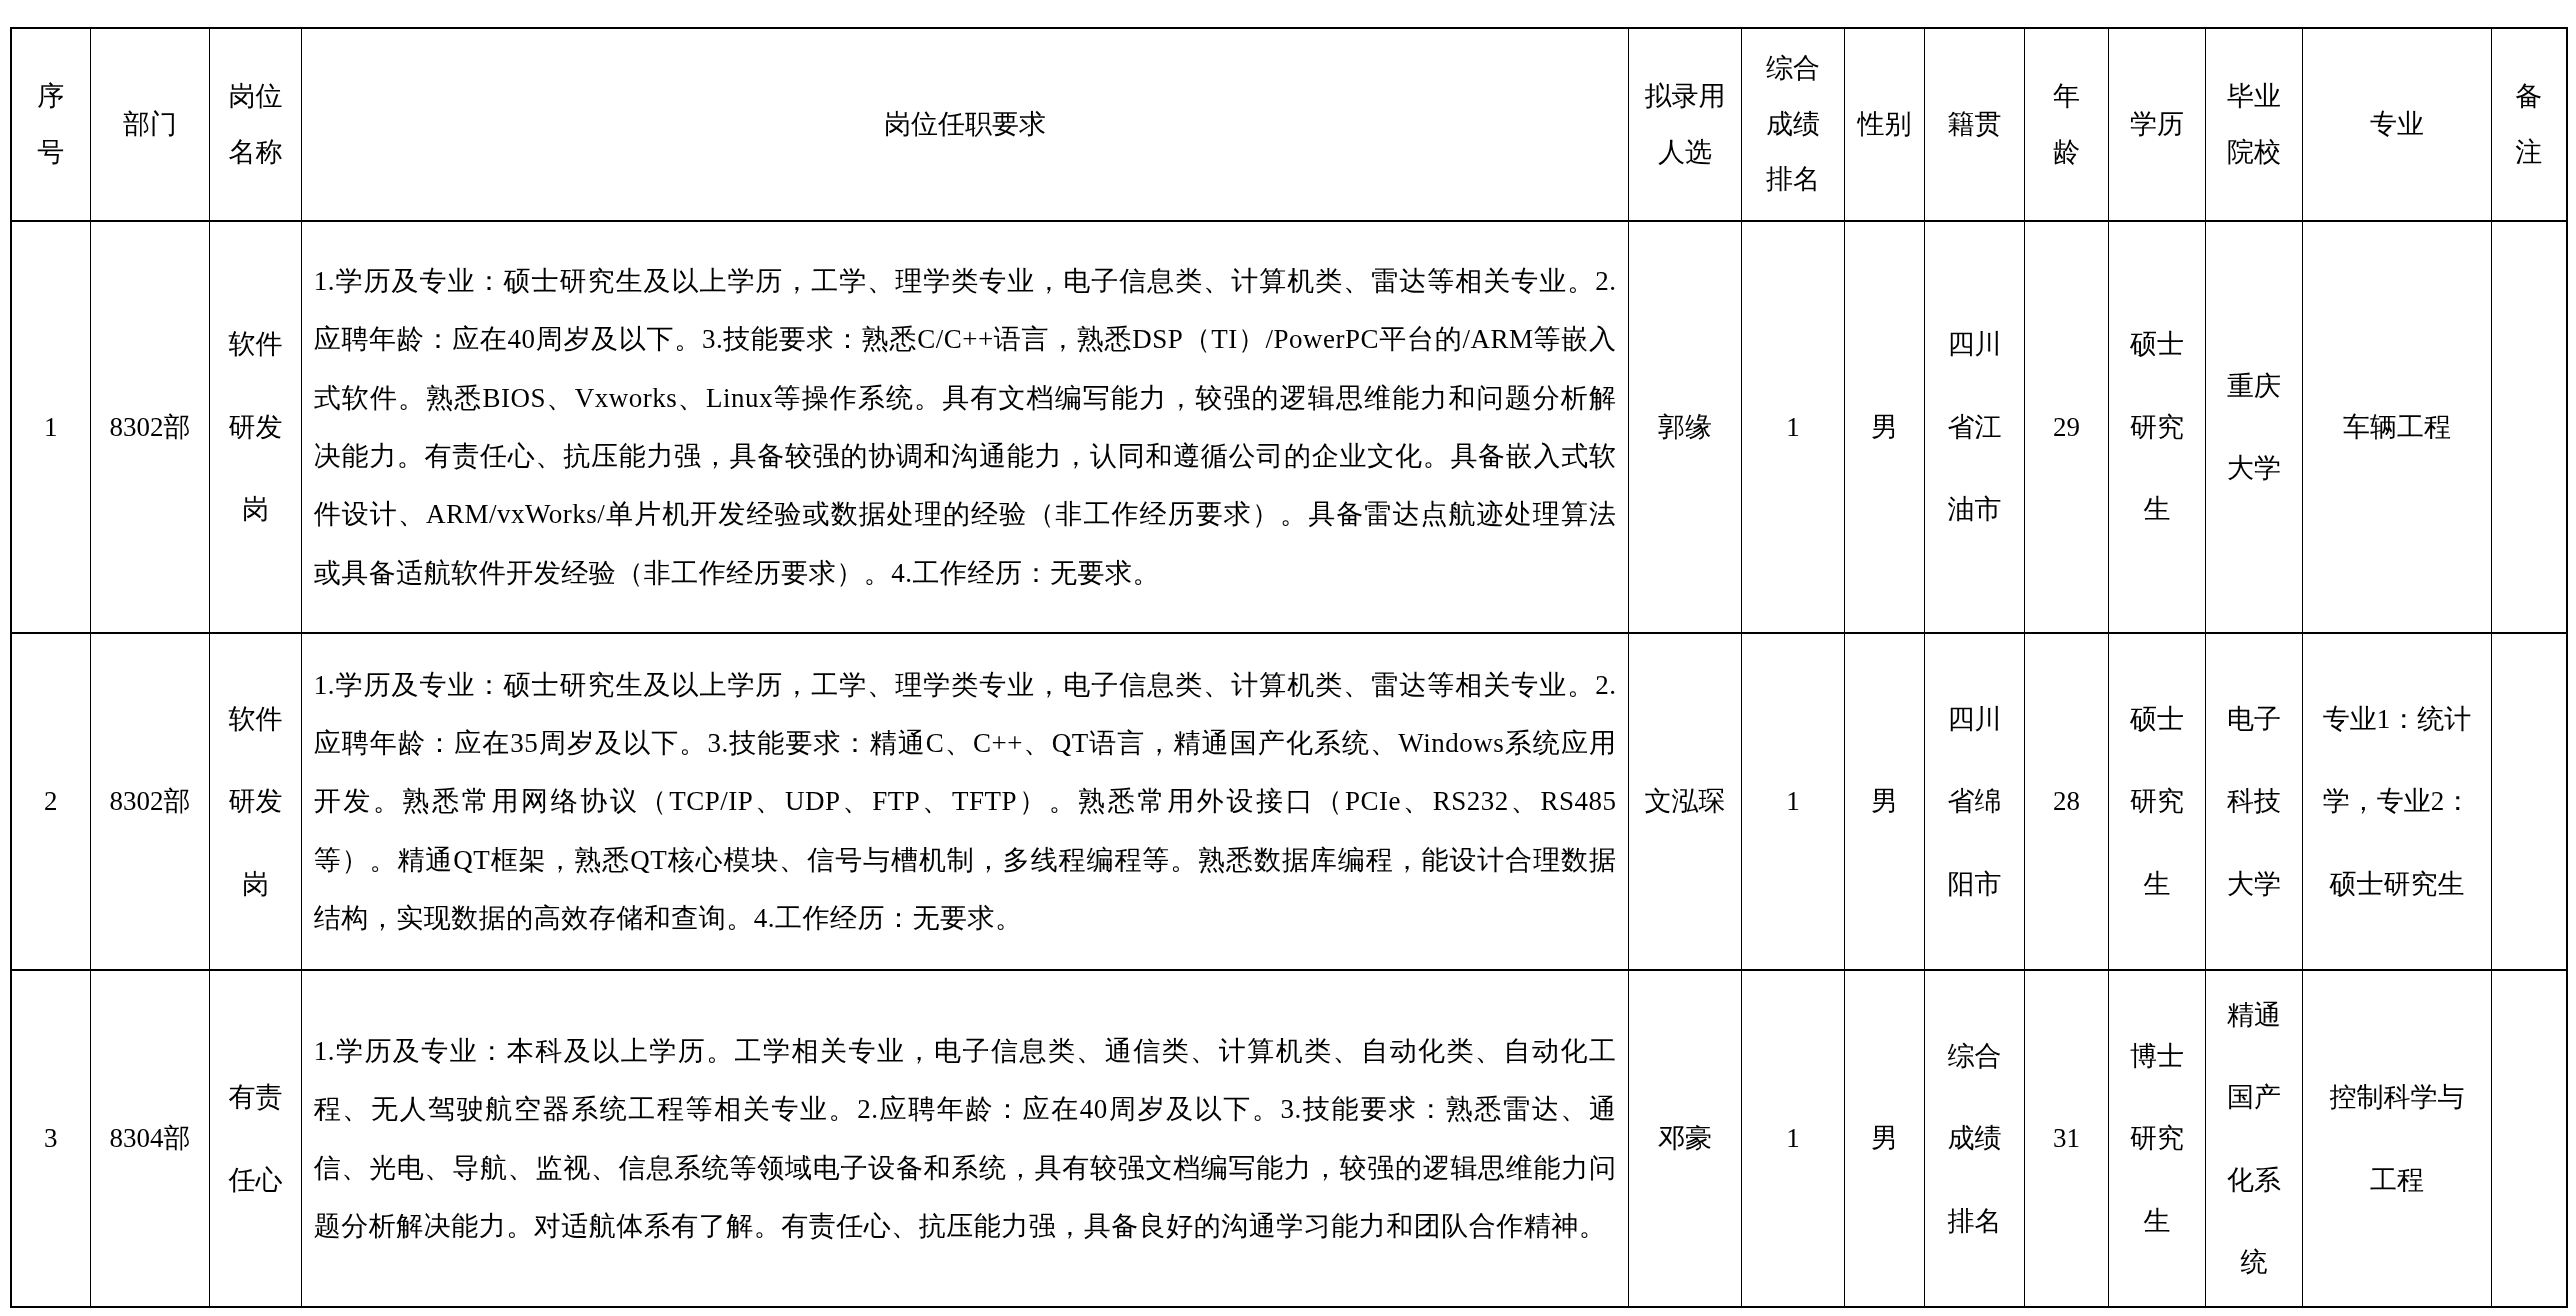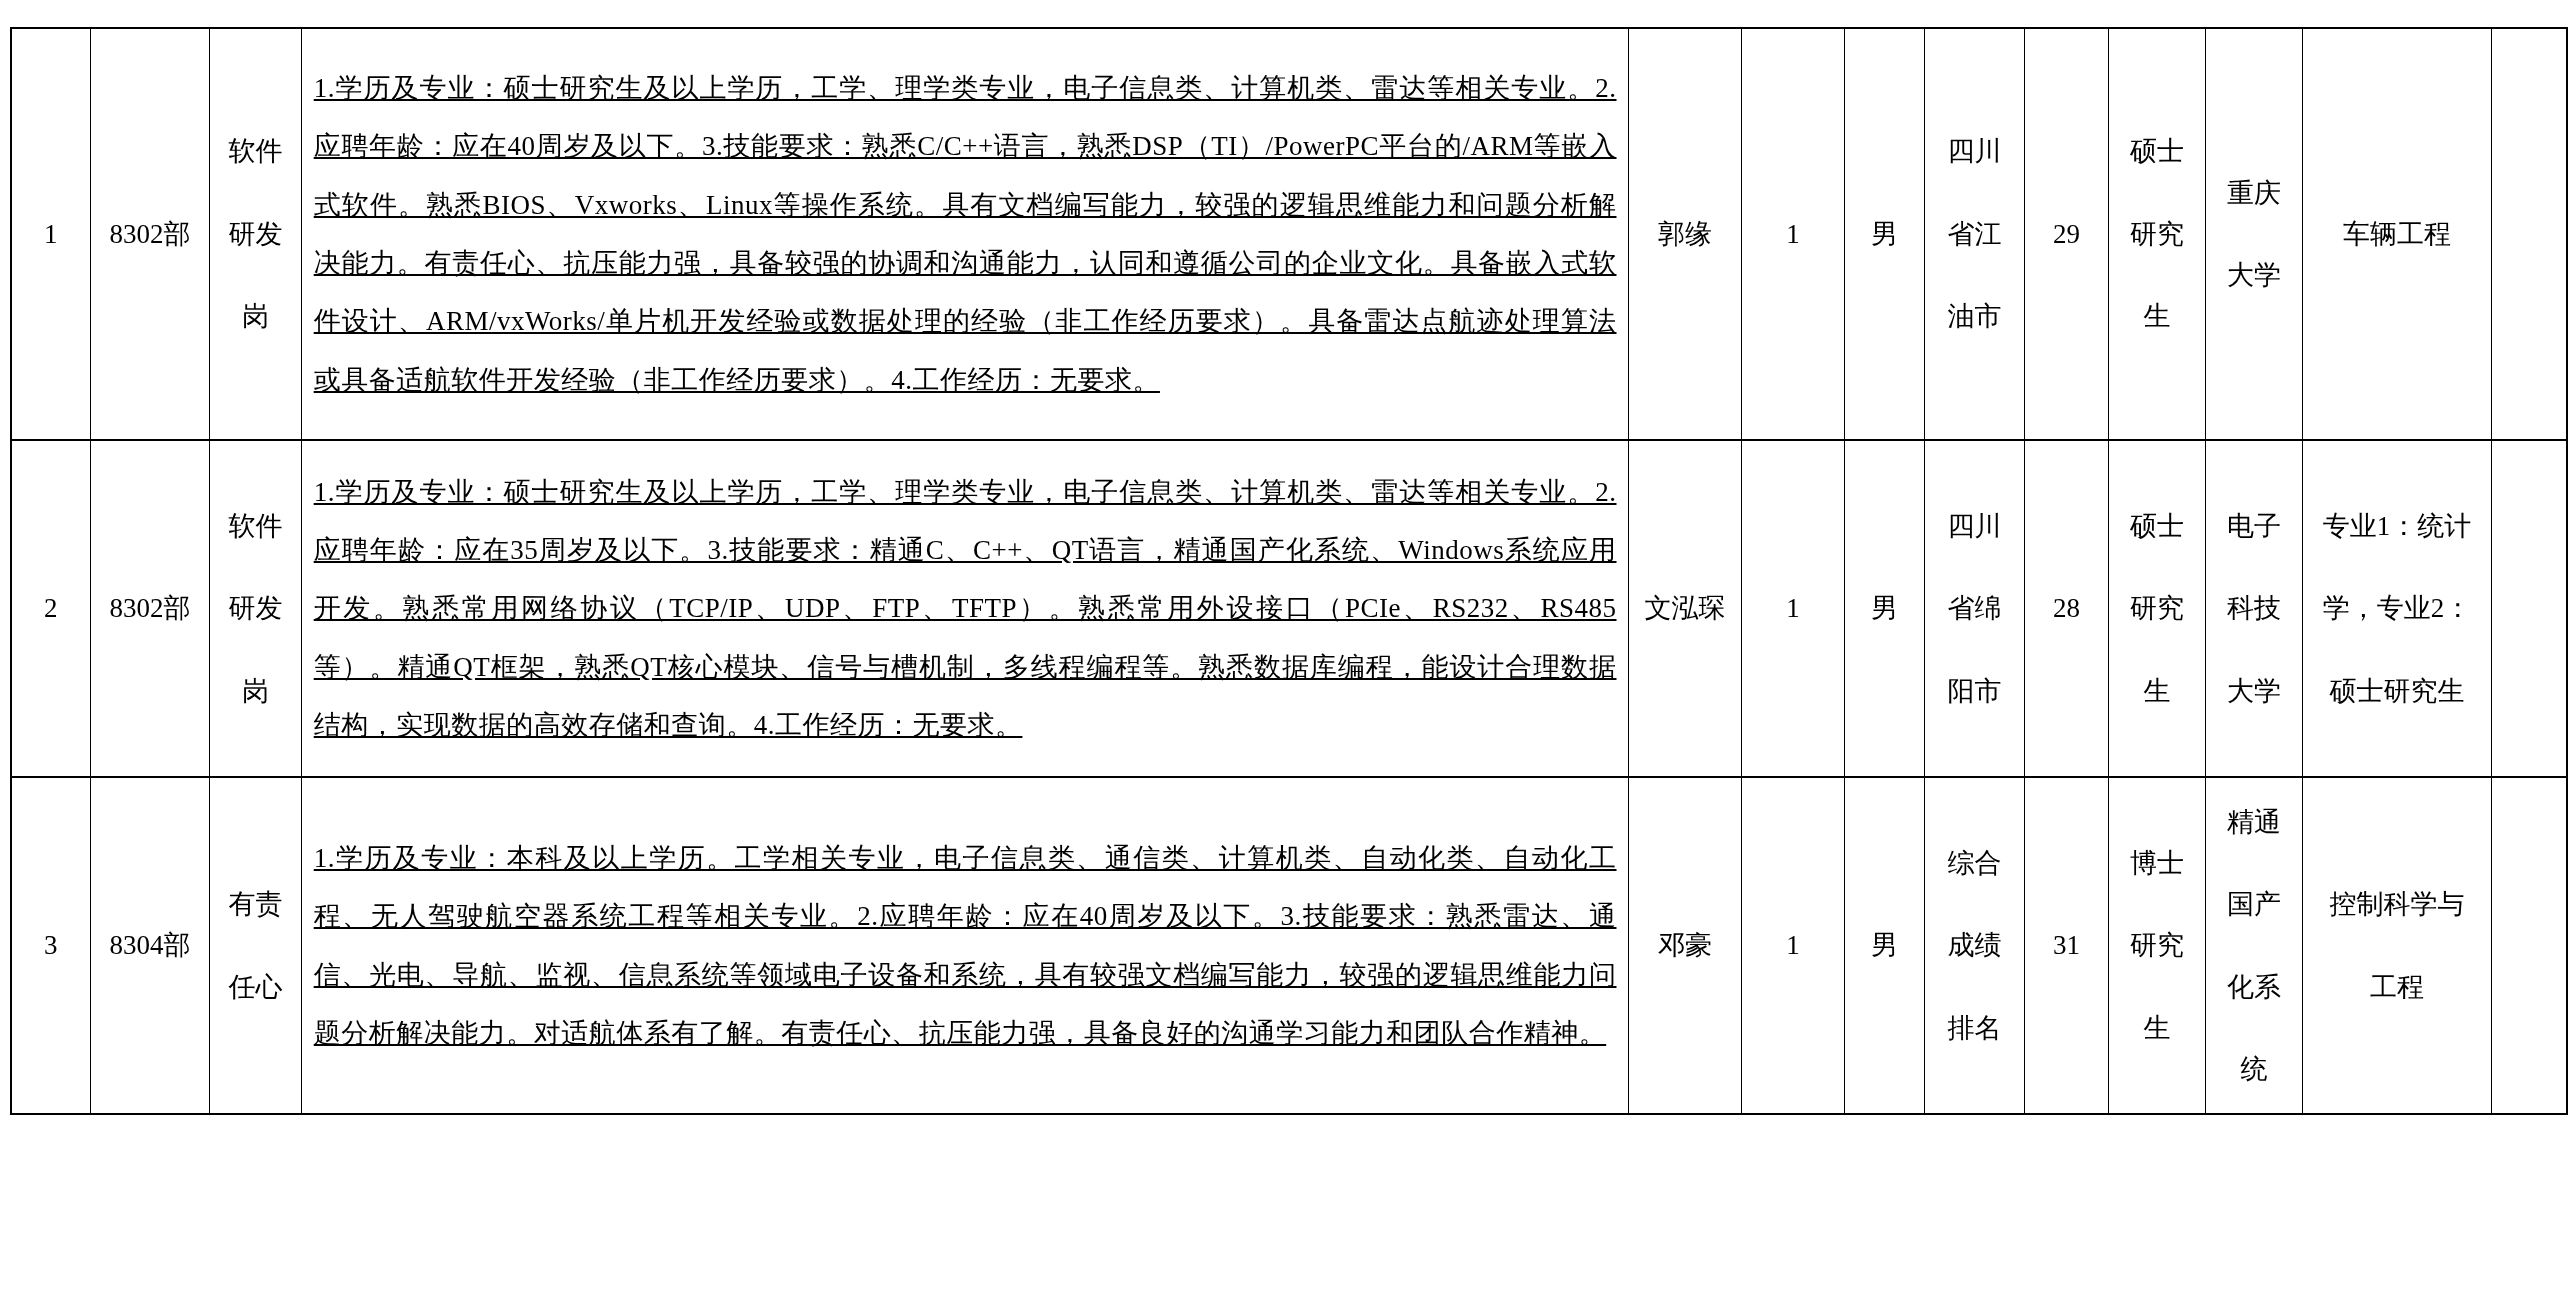--- a/index.html
+++ b/index.html
@@ -43,21 +43,20 @@
     text-align: center;
     line-height: 3.05;
     padding: 0 13.5px;
   }
   td.tight { padding: 0 15.4px; text-align: center; }
   td.req {
     text-align: justify;
     line-height: 2.16;
     padding: 0 11.6px;
     letter-spacing: 0.5px;
-    text-decoration: underline;
   }
   tr.hrow  { height: 193px; }
   tr.row1  { height: 412px; }
   tr.row2  { height: 337px; }
   tr.row3  { height: 337px; }
 </style>
 </head>
 <body>
 
 <div class="page">
@@ -71,20 +70,35 @@
       <col style="width:103px">
       <col style="width:80px">
       <col style="width:100px">
       <col style="width:84px">
       <col style="width:97px">
       <col style="width:97px">
       <col style="width:189px">
       <col style="width:75px">
     </colgroup>
     <tbody>
+      <tr class="hrow">
+        <th>序号</th>
+        <th>部门</th>
+        <th>岗位名称</th>
+        <th>岗位任职要求</th>
+        <th>拟录用人选</th>
+        <th>综合成绩排名</th>
+        <th>性别</th>
+        <th>籍贯</th>
+        <th style="padding:0 15.4px">年龄</th>
+        <th>学历</th>
+        <th>毕业院校</th>
+        <th>专业</th>
+        <th>备注</th>
+      </tr>
 
       <tr class="row1">
         <td class="c">1</td>
         <td class="c">8302部</td>
         <td class="c">软件研发岗</td>
         <td class="req">1.学历及专业：硕士研究生及以上学历，工学、理学类专业，电子信息类、计算机类、雷达等相关专业。2.应聘年龄：应在40周岁及以下。3.技能要求：熟悉C/C++语言，熟悉DSP（TI）/PowerPC平台的/ARM等嵌入式软件。熟悉BIOS、Vxworks、Linux等操作系统。具有文档编写能力，较强的逻辑思维能力和问题分析解决能力。有责任心、抗压能力强，具备较强的协调和沟通能力，认同和遵循公司的企业文化。具备嵌入式软件设计、ARM/vxWorks/单片机开发经验或数据处理的经验（非工作经历要求）。具备雷达点航迹处理算法或具备适航软件开发经验（非工作经历要求）。4.工作经历：无要求。</td>
         <td class="c">郭缘</td>
         <td class="c">1</td>
         <td class="c">男</td>
         <td class="c">四川省江油市</td>

